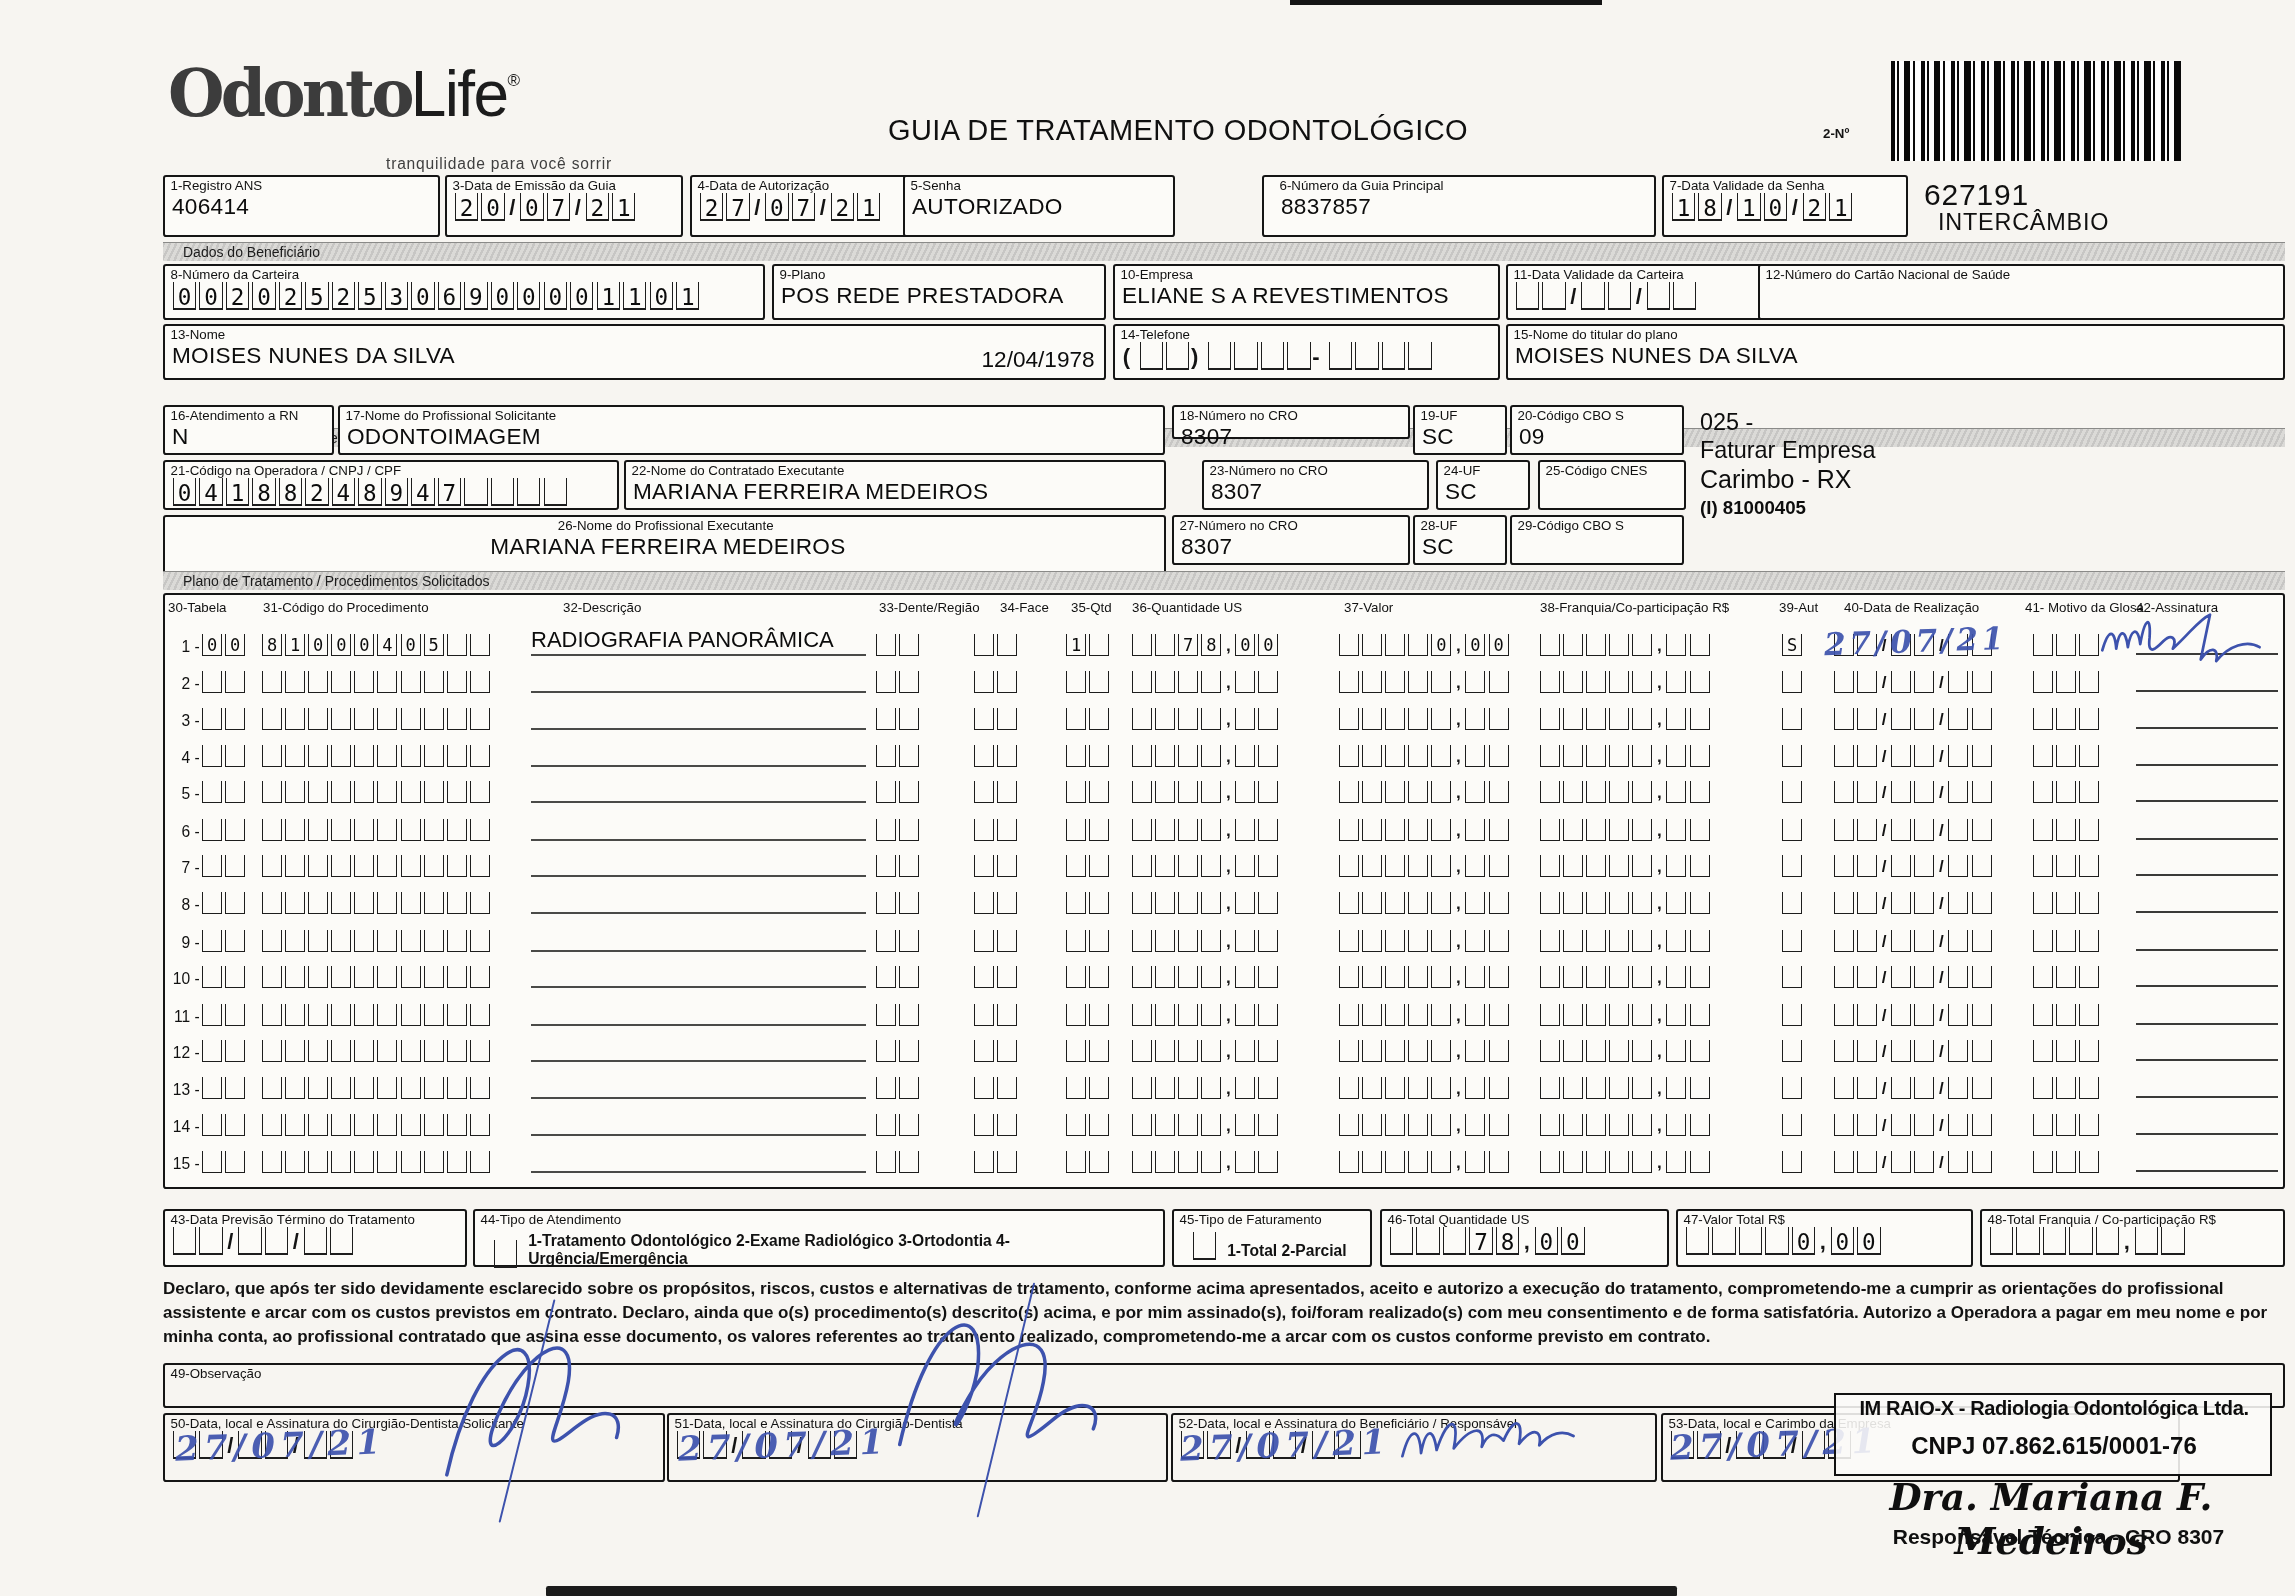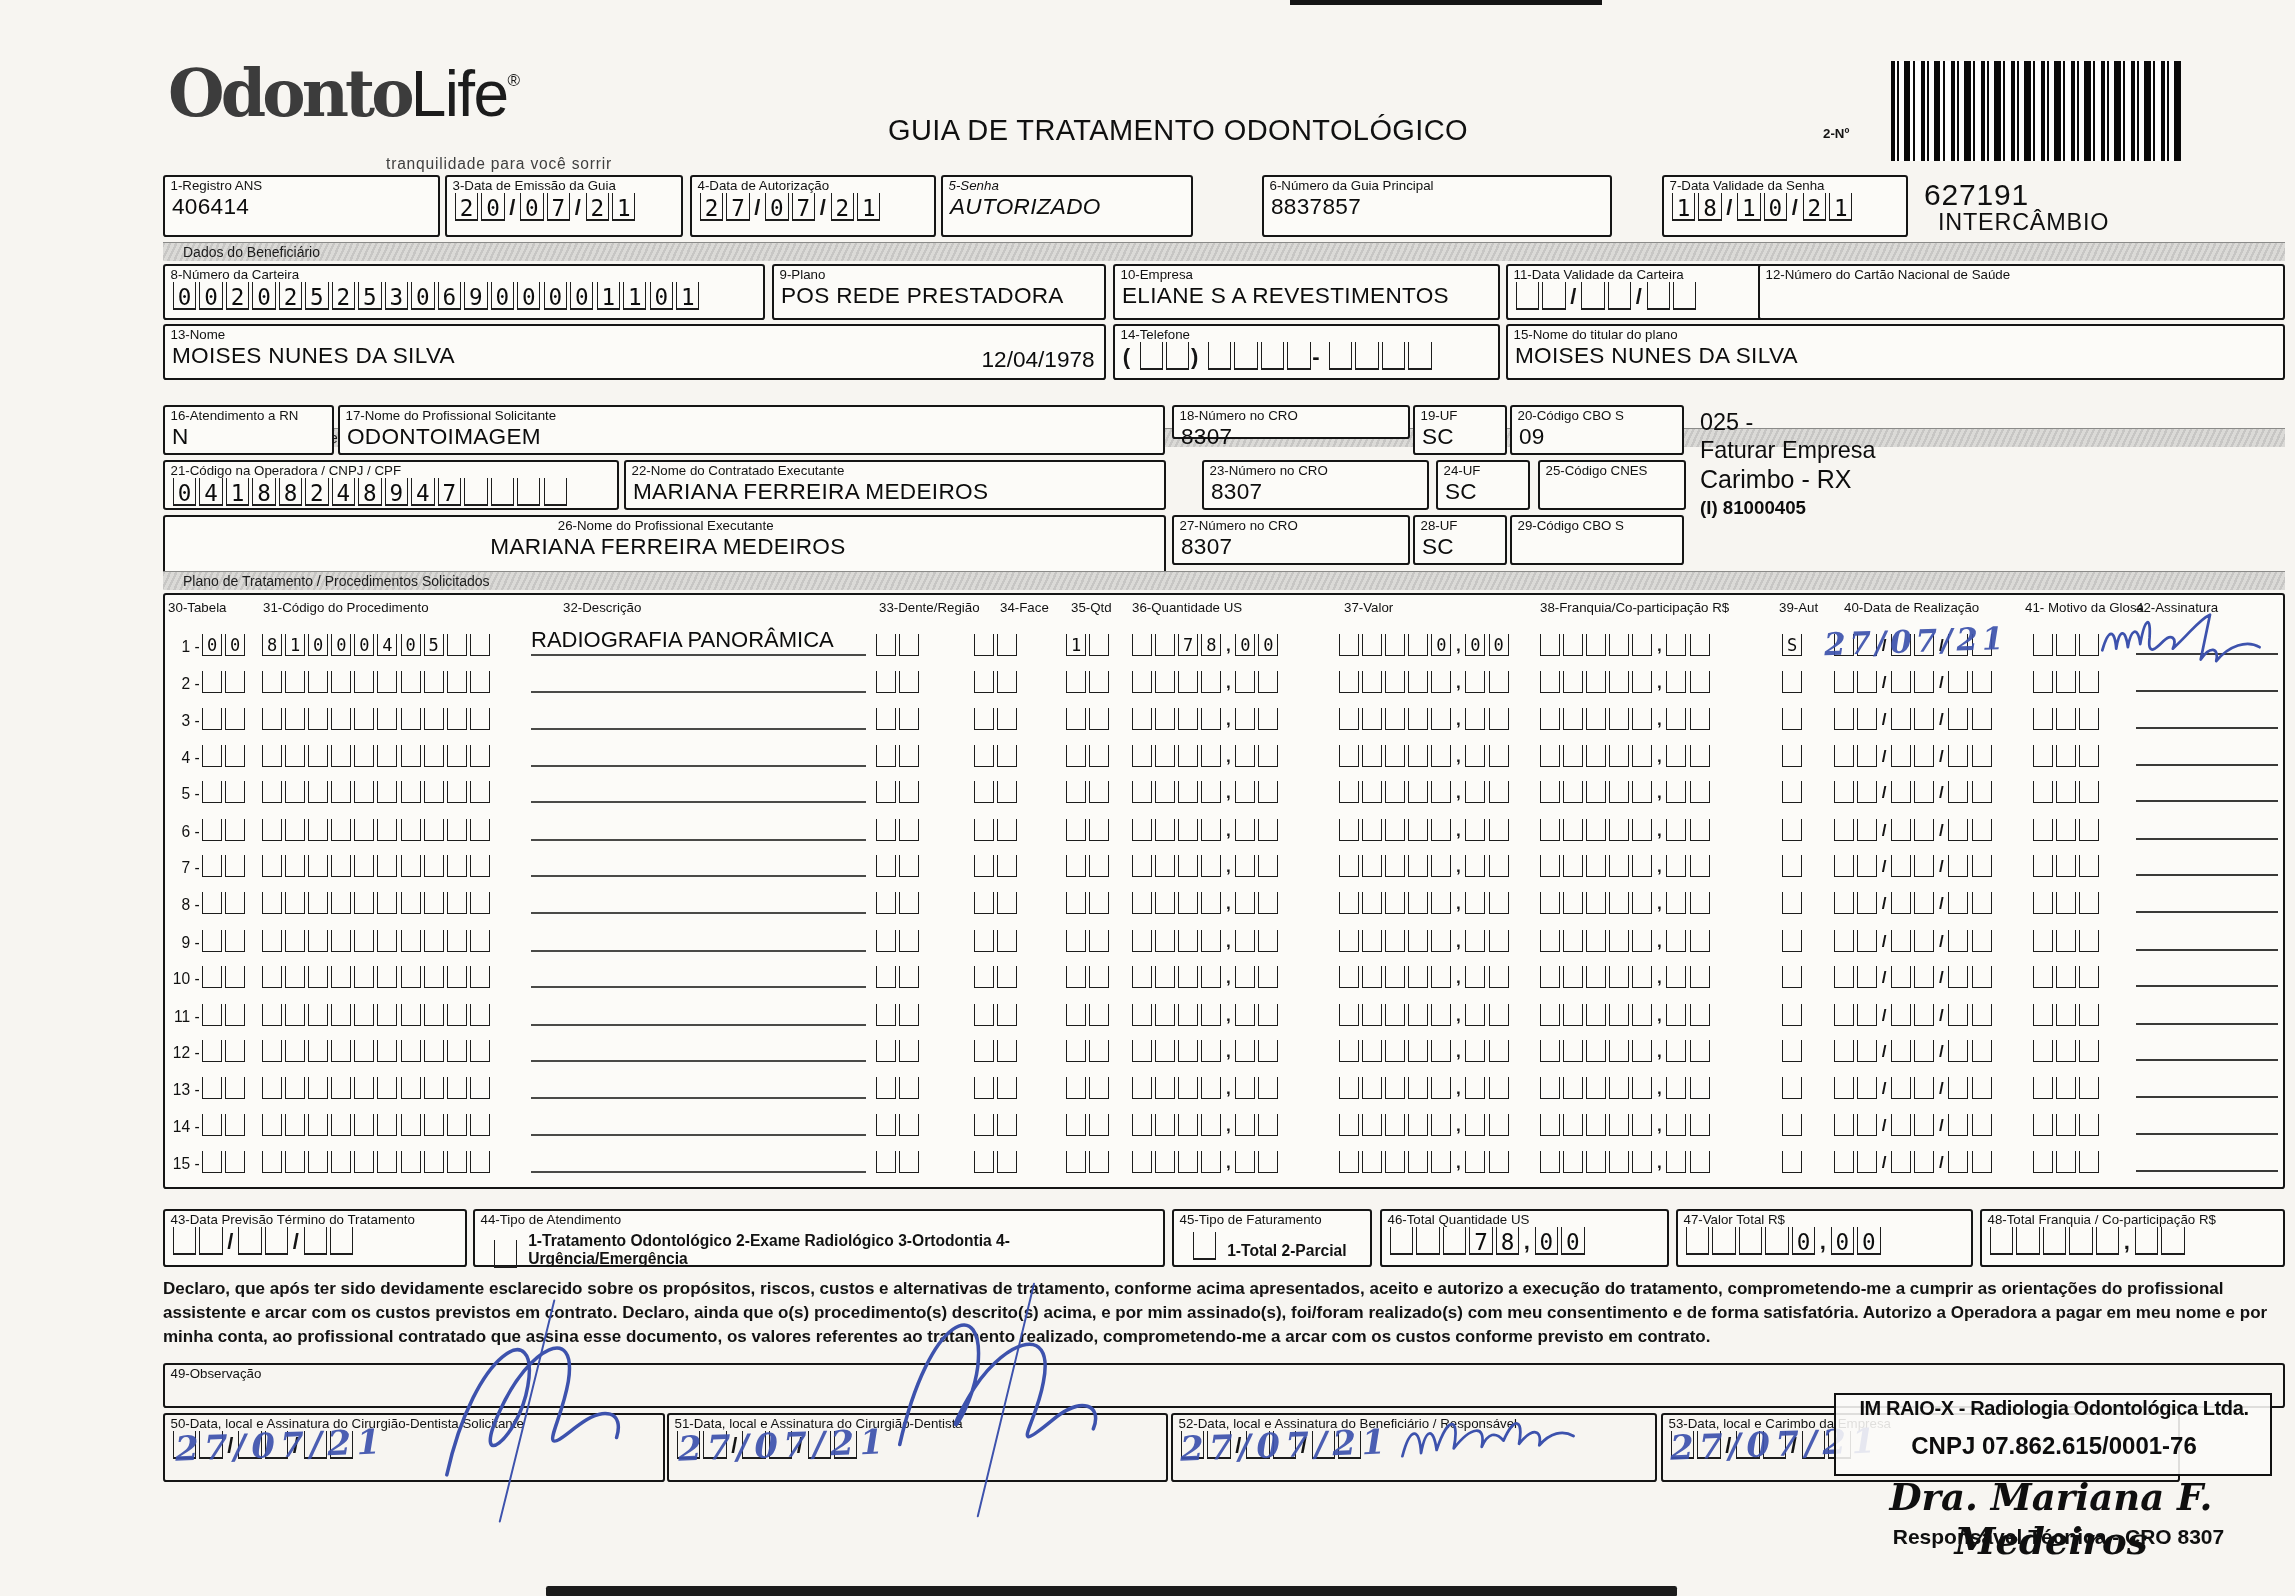--- a/index.html
+++ b/index.html
@@ -121,25 +121,25 @@
         <span class="comb-cell">2</span>
         <span class="comb-cell">7</span>
         <span class="comb-sep">/</span>
         <span class="comb-cell">0</span>
         <span class="comb-cell">7</span>
         <span class="comb-sep">/</span>
         <span class="comb-cell">2</span>
         <span class="comb-cell">1</span>
       </div>
   </div>
-  <div class="fbox" style="left:941px;top:175px;width:252px;height:62px;font-style:italic;">
+  <div class="fbox" style="left:903px;top:175px;width:272px;height:62px;">
     <div class="flabel">5-Senha</div>
     <div class="fval">AUTORIZADO</div>
   </div>
-  <div class="fbox" style="left:1262px;top:175px;width:350px;height:62px;">
+  <div class="fbox" style="left:1262px;top:175px;width:394px;height:62px;padding-left:10px;">
     <div class="flabel">6-Número da Guia Principal</div>
     <div class="fval">8837857</div>
   </div>
   <div class="fbox" style="left:1662px;top:175px;width:246px;height:62px;">
     <div class="flabel">7-Data Validade da Senha</div>
     <div class="comb">
         <span class="comb-cell">1</span>
         <span class="comb-cell">8</span>
         <span class="comb-sep">/</span>
         <span class="comb-cell">1</span>

